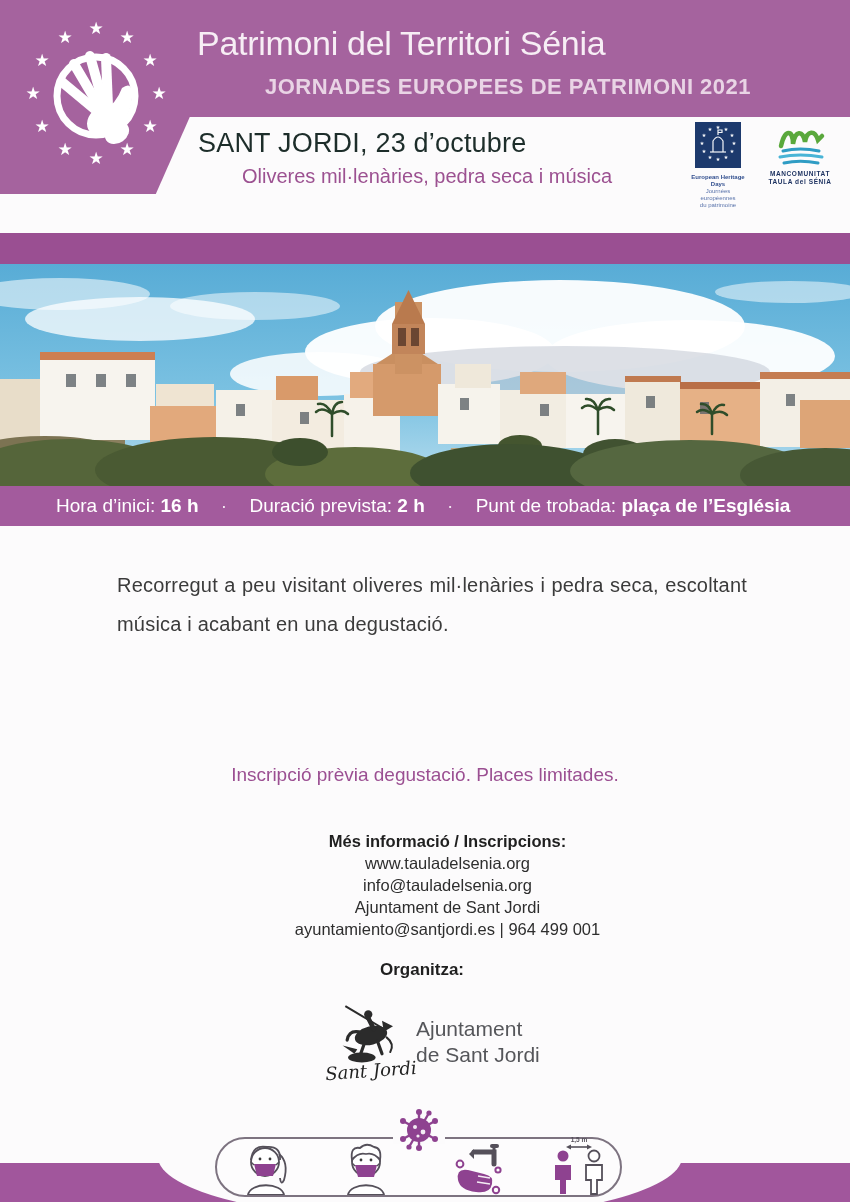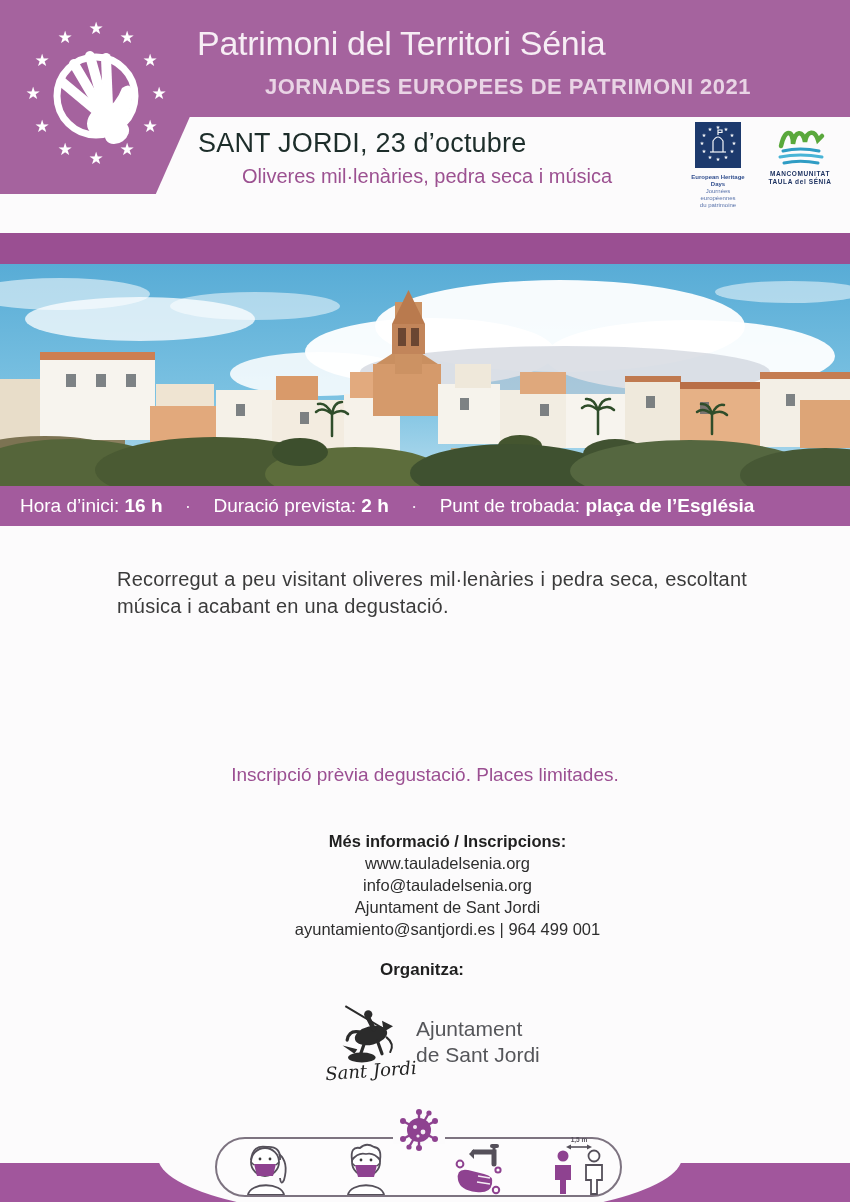--- a/index.html
+++ b/index.html
@@ -27,27 +27,27 @@
   .ehd-logo-wrap { left:688px; top:122px; width:60px; text-align:center; }
   .ehd-caption   { font-size:6px; line-height:7px; color:#5a74ab; margin-top:2px; }
   .ehd-caption .c1 { color:#33508f; font-weight:bold; }
   .manco-wrap    { left:762px; top:124px; width:76px; text-align:center; }
   .manco-caption { font-size:6.5px; line-height:7.5px; color:#1a2f5e; font-weight:bold; letter-spacing:0.6px; }
 
   
   .deco-bar  { left:0; top:233px; width:850px; height:31px; background:#9a4f92; }
   .photo     { left:0; top:264px; width:850px; height:222px; }
   .info-bar  { left:0; top:486px; width:850px; height:40px; background:#a35b9d;
-               color:#ffffff; font-size:19px; line-height:40px; padding-left:20px; }
+               color:#ffffff; font-size:19px; line-height:40px; padding-left:56px; }
   .info-bar b { font-weight:bold; }
   .info-bar .sep { display:inline-block; margin:0 17px; opacity:0.85; }
 
   
   .description { left:117px; top:566px; width:630px; color:#3b3b3b; font-size:20px;
-                 line-height:27px; text-align:justify; letter-spacing:0.2px; }
+                 line-height:39px; text-align:justify; letter-spacing:0.2px; }
   .notice  { left:0; top:764px; width:850px; text-align:center; color:#9b4f92; font-size:19px; }
   .contact { left:0; top:830px; width:850px; text-align:center; color:#2e2e2e; font-size:16.5px;padding-left:45px; }
   .contact .heading { font-weight:bold; color:#1f1f1f; }
   .contact div { height:22px; line-height:22px; }
   .organitza { left:0; top:960px; width:844px; text-align:center; color:#1f1f1f;
                font-size:17px; font-weight:bold; }
   .org-logo   { left:333px; top:997px; width:76px; height:66px; }
   .org-script { left:318px; top:1060px; width:106px; text-align:center; color:#222;
                 font-family:"DejaVu Serif", serif; font-style:italic; font-size:18px;
                 transform:rotate(-4deg); }

